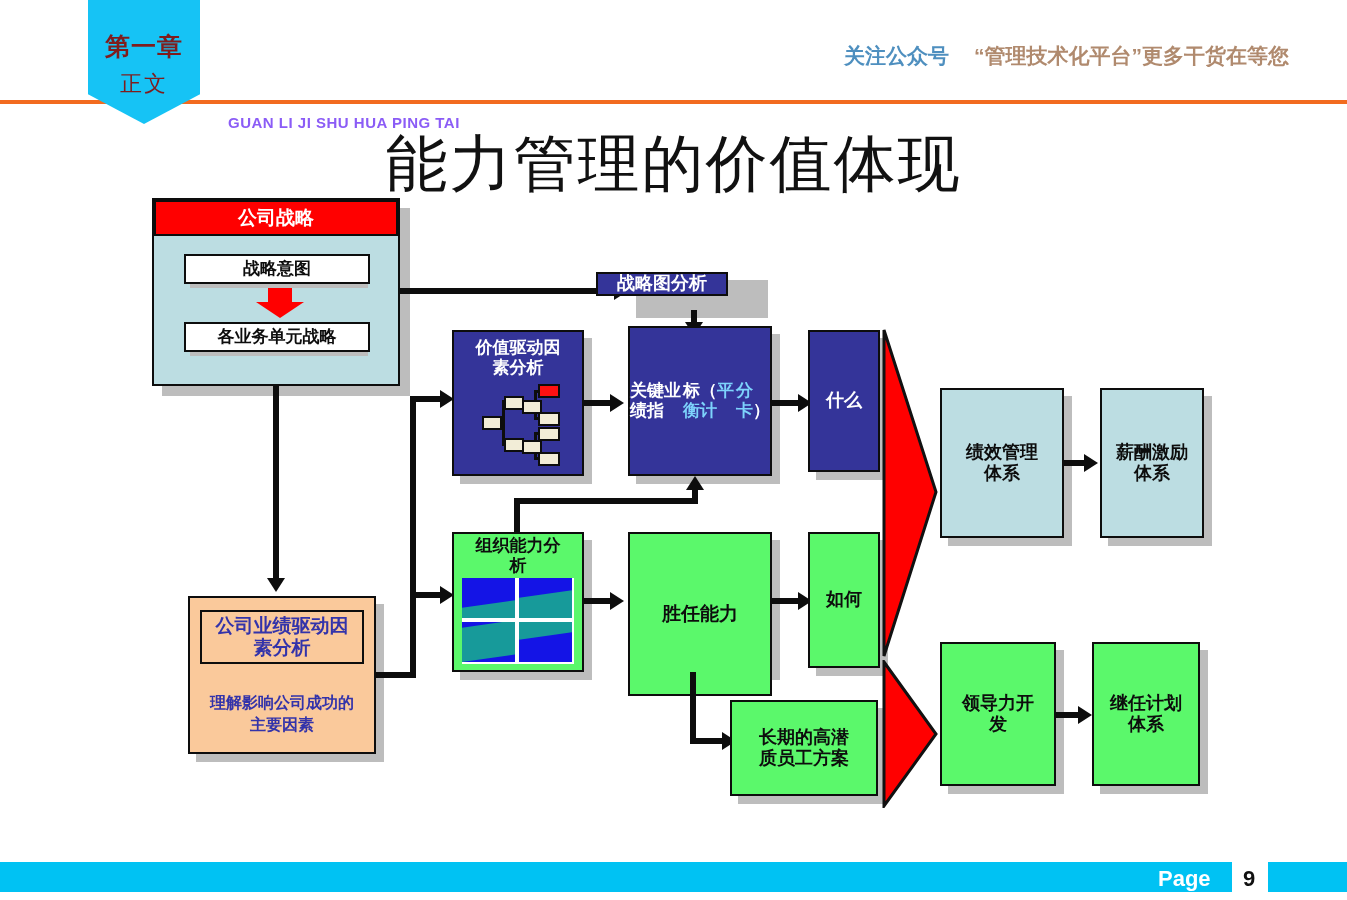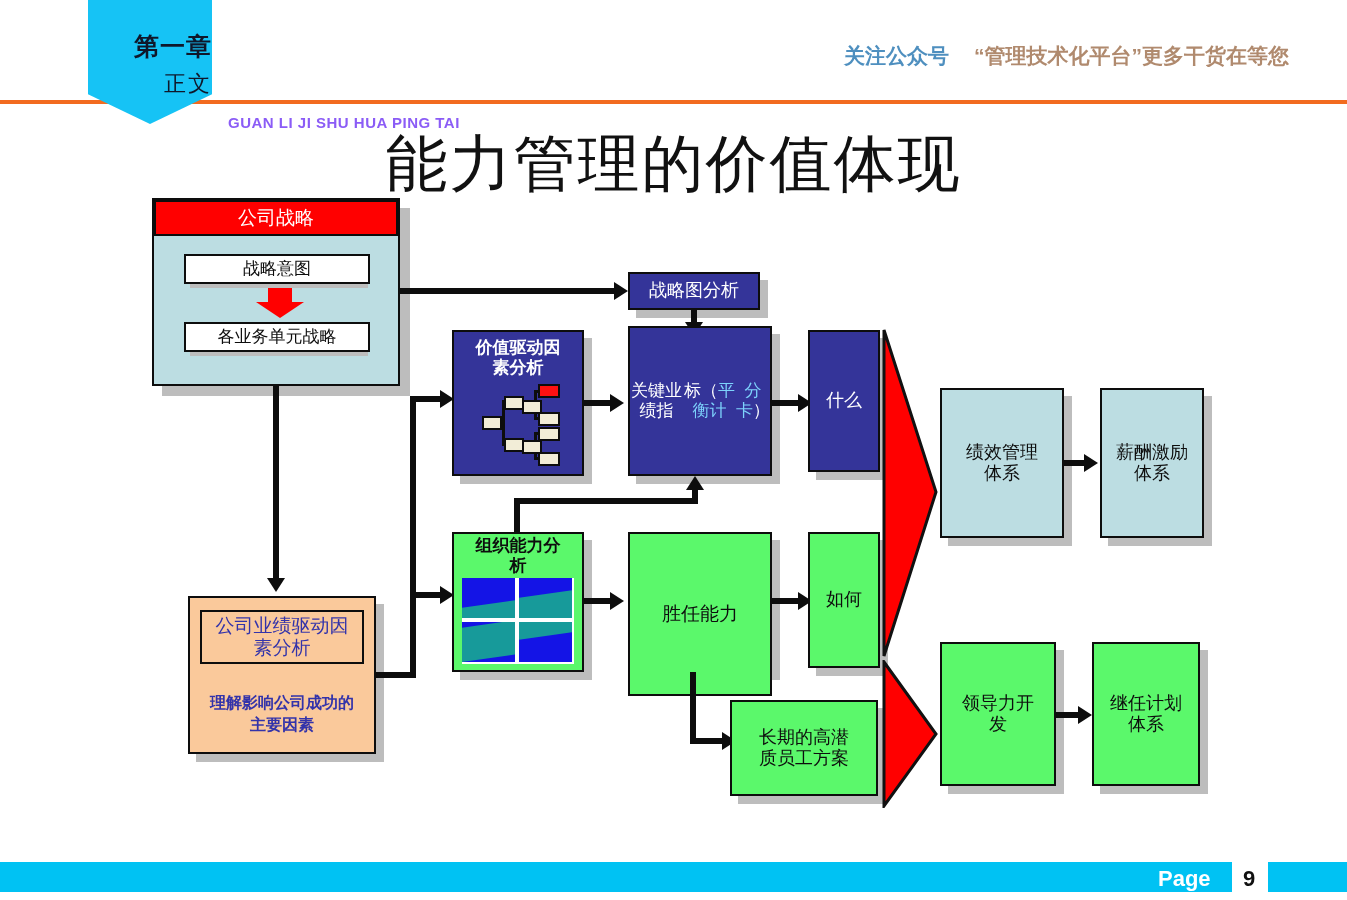--- a/index.html
+++ b/index.html
@@ -5,40 +5,40 @@
   html,body{margin:0;padding:0;}
   body{
     width:1347px;height:900px;background:#ffffff;position:relative;overflow:hidden;
     font-family:"Liberation Sans","DejaVu Sans",sans-serif;
   }
   .slide{position:absolute;inset:0;}
 
   
   .hdr-rule{position:absolute;left:0;top:100px;width:1347px;height:4px;background:#F26B1F;}
   .ribbon{
-    position:absolute;left:88px;top:0;width:124px;height:124px;background:#16C3F5;
+    position:absolute;left:88px;top:0;width:112px;height:124px;background:#16C3F5;
     clip-path:polygon(0 0,100% 0,100% 76%,50% 100%,0 76%);
-    text-align:right;color:#0f172a;
+    text-align:center;color:#7f1d1d;
   }
   .ribbon .r1{font-size:25px;font-weight:bold;margin-top:30px;letter-spacing:1px;}
   .ribbon .r2{font-size:22px;font-weight:normal;margin-top:6px;letter-spacing:2px;}
   .subtitle{position:absolute;left:250px;top:70px;font-size:28px;color:#1a1a1a;font-weight:normal;}
   .pinyin{position:absolute;left:228px;top:114px;font-size:15px;color:#8b5cf6;
           font-weight:bold;letter-spacing:.5px;}
   .promo{position:absolute;right:58px;top:42px;font-size:21px;font-weight:bold;white-space:nowrap;}
   .promo .a{color:#4E8FBF;}
   .promo .b{color:#B08A6E;margin-left:25px;}
 
   .maintitle{position:absolute;left:0;right:0;top:122px;text-align:center;
              font-size:62px;color:#111;letter-spacing:2px;}
 
   
   .bx{position:absolute;box-sizing:border-box;border:2px solid #0d0d0d;
-      display:flex;align-items:center;justify-content:center;text-align:center;
-      font-weight:normal;line-height:1.18;}
+      display:flex;align-items:center;justify-content:center;text-align:left;
+      font-weight:bold;line-height:1.18;}
   .sh{position:absolute;background:#BDBDBD;}       
   .ln{position:absolute;background:#0d0d0d;}       
   .ar{position:absolute;width:0;height:0;}          
   .ar-r{border-top:9px solid transparent;border-bottom:9px solid transparent;border-left:14px solid #0d0d0d;}
   .ar-d{border-left:9px solid transparent;border-right:9px solid transparent;border-top:14px solid #0d0d0d;}
   .ar-u{border-left:9px solid transparent;border-right:9px solid transparent;border-bottom:14px solid #0d0d0d;}
 
   .blue{background:#343499;color:#ffffff;}
   .green{background:#5BF86B;color:#0d0d0d;}
   .ltblue{background:#BCDDE2;color:#0d0d0d;}
@@ -128,21 +128,21 @@
   </div>
 
   <div class="ln" style="left:376px;top:672px;width:40px;height:6px;"></div>
   <div class="ln" style="left:410px;top:396px;width:6px;height:282px;"></div>
   <div class="ln" style="left:410px;top:396px;width:32px;height:6px;"></div>
   <div class="ar ar-r" style="left:440px;top:390px;"></div>
   <div class="ln" style="left:410px;top:592px;width:32px;height:6px;"></div>
   <div class="ar ar-r" style="left:440px;top:586px;"></div>
 
   <div class="sh" style="left:636px;top:280px;width:132px;height:38px;"></div>
-  <div class="bx blue" style="left:628px;top:272px;width:132px;height:38px;font-size:18px;">
+  <div class="bx blue" style="left:596px;top:272px;width:132px;height:24px;font-size:18px;">
     <span>战略图分析</span>
   </div>
   <div class="ln" style="left:691px;top:310px;width:6px;height:16px;"></div>
   <div class="ar ar-d" style="left:685px;top:322px;"></div>
 
   <div class="sh" style="left:460px;top:338px;width:132px;height:146px;"></div>
   <div class="bx blue" style="left:452px;top:330px;width:132px;height:146px;display:block;"></div>
   <div style="position:absolute;left:452px;top:338px;width:132px;text-align:center;color:#fff;font-size:17px;font-weight:bold;line-height:1.2;">
     <div>价值驱动因</div>
     <div>素分析</div>

